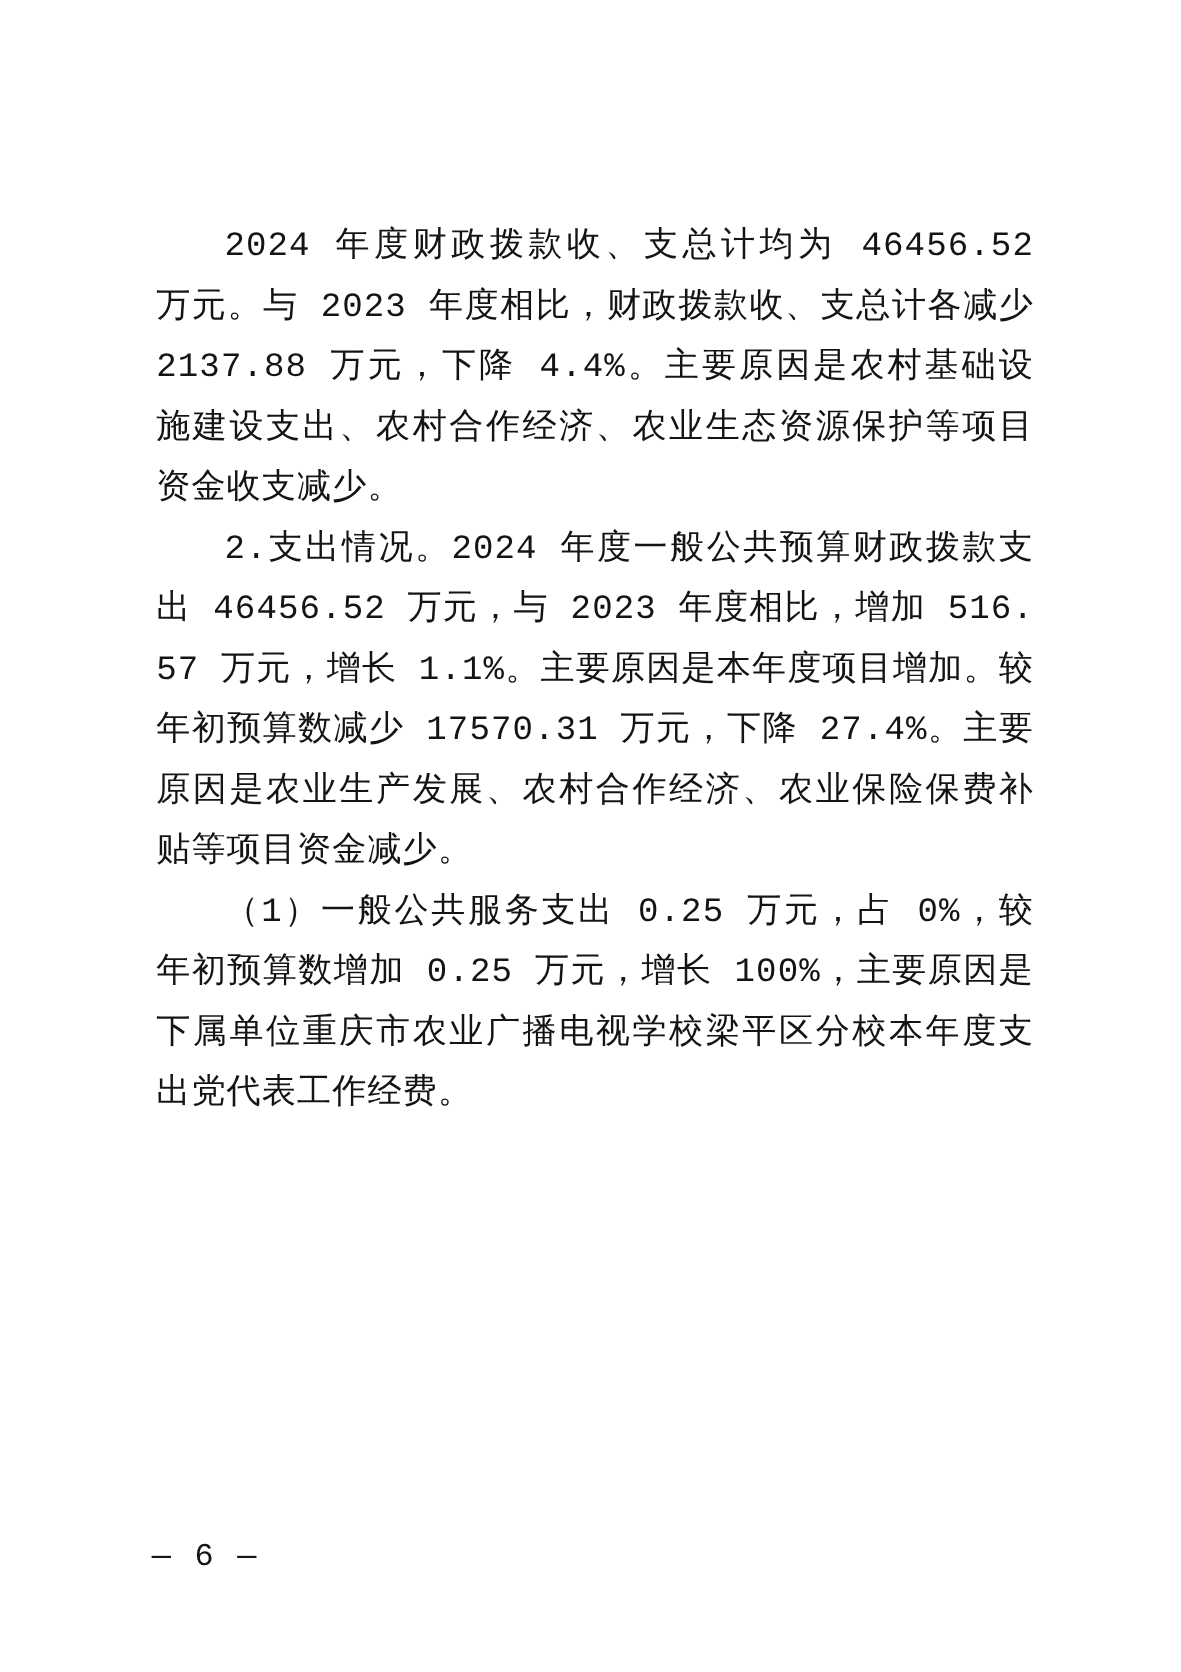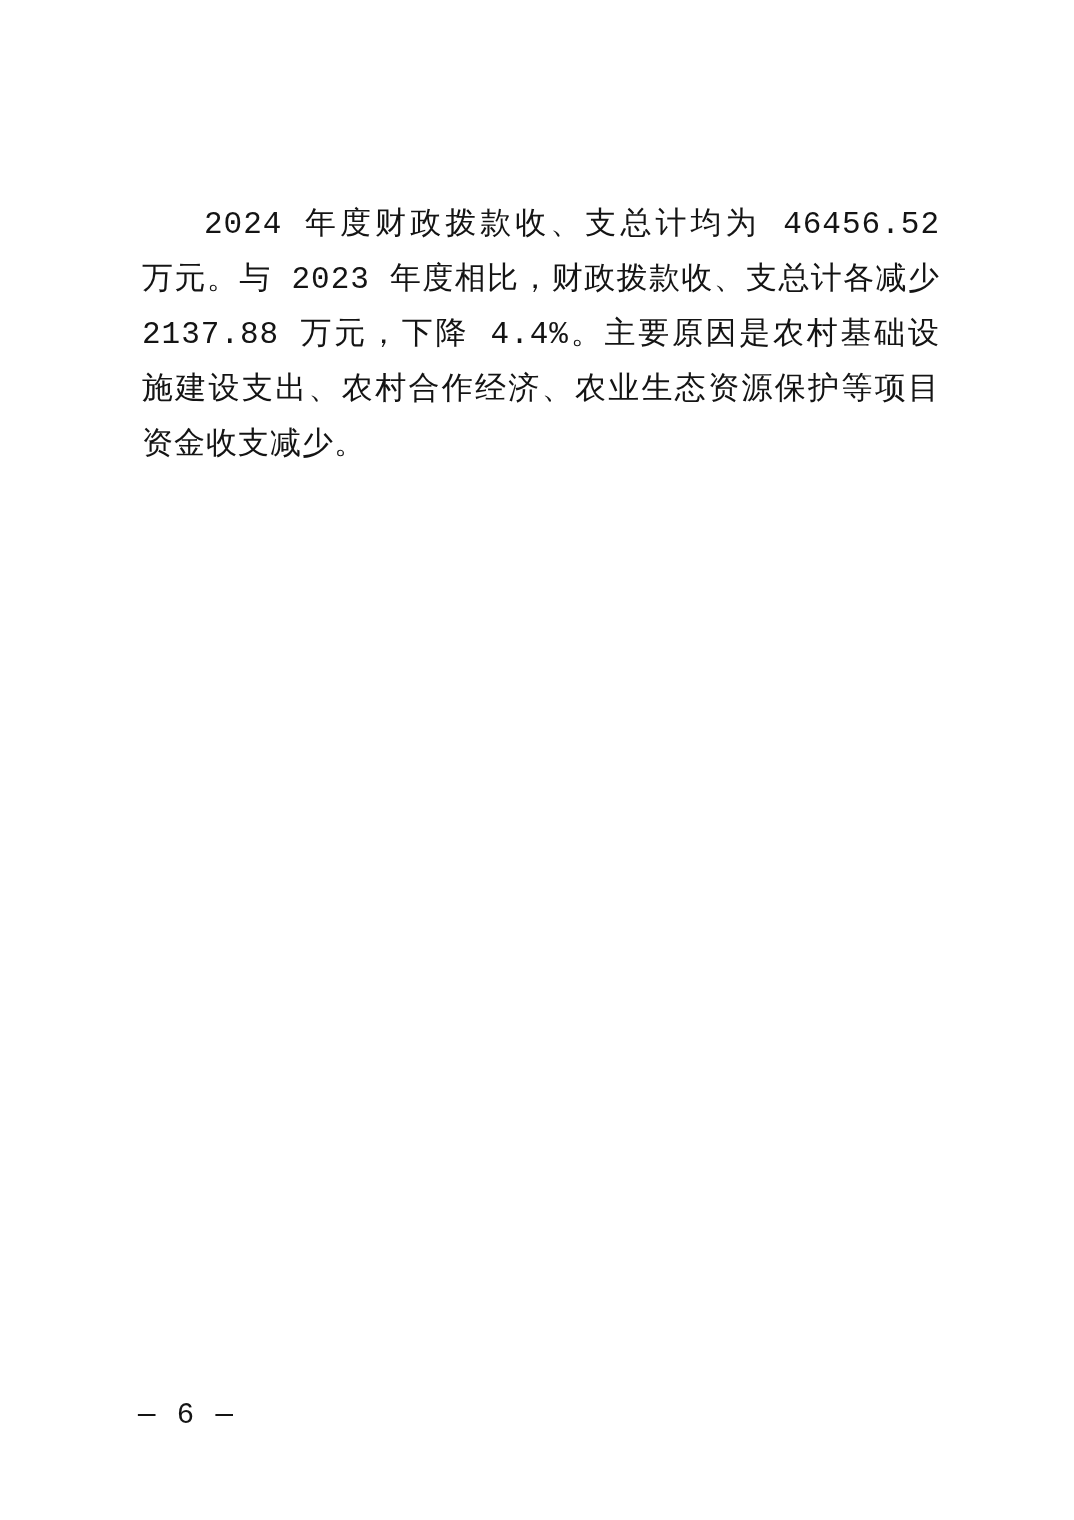--- a/index.html
+++ b/index.html
@@ -45,16 +45,18 @@
     letter-spacing: 2px;
     color: #141414;
   }
 </style>
 </head>
 <body>
 
 <div class="page">
   <div class="content">
     <p class="para">2024 年度财政拨款收、支总计均为 46456.52 万元。与 2023 年度相比，财政拨款收、支总计各减少 2137.88 万元，下降 4.4%。主要原因是农村基础设施建设支出、农村合作经济、农业生态资源保护等项目资金收支减少。</p>
+    <p class="para">2.支出情况。2024 年度一般公共预算财政拨款支出 46456.52 万元，与 2023 年度相比，增加 516.57 万元，增长 1.1%。主要原因是本年度项目增加。较年初预算数减少 17570.31 万元，下降 27.4%。主要原因是农业生产发展、农村合作经济、农业保险保费补贴等项目资金减少。</p>
+    <p class="para">（1）一般公共服务支出 0.25 万元，占 0%，较年初预算数增加 0.25 万元，增长 100%，主要原因是下属单位重庆市农业广播电视学校梁平区分校本年度支出党代表工作经费。</p>
   </div>
 
   <div class="page-footer">— 6 —</div>
 </div>
 
 </body></html>

